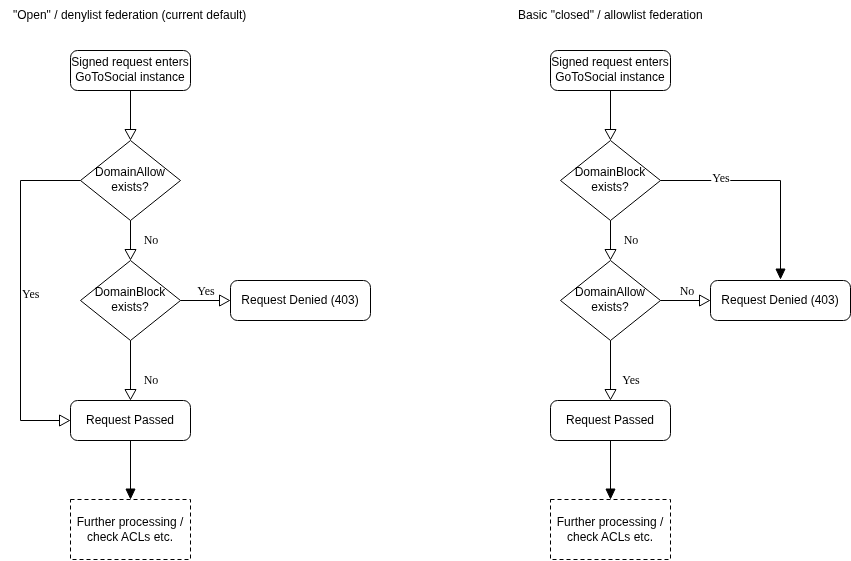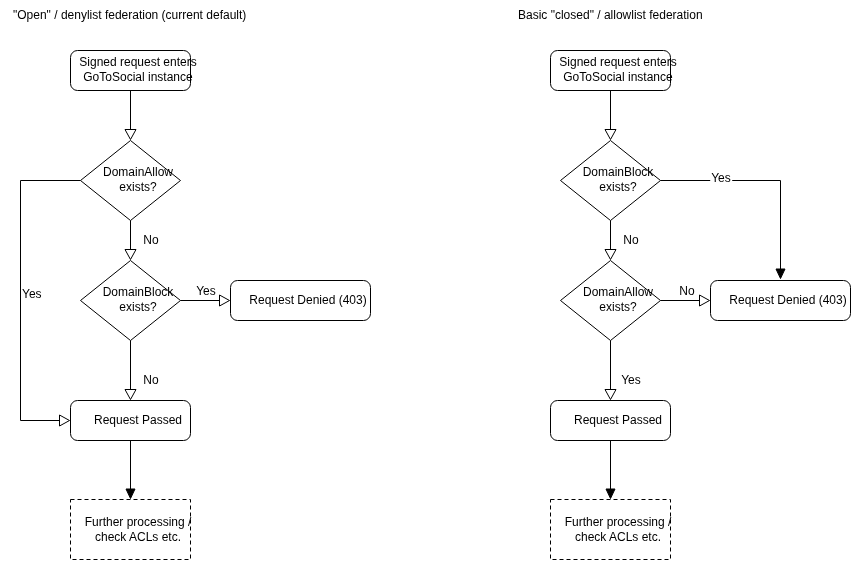--- a/index.html
+++ b/index.html
@@ -29,27 +29,27 @@
   }
   .chart-title {
     white-space: nowrap;
   }
   .node-lbl {
     display: flex;
     align-items: center;
     justify-content: center;
     text-align: center;
     white-space: pre-line;
-    margin-left: 8px;
   }
   .edge-lbl {
     transform: translate(-50%, -50%);
     background: #ffffff;
     padding: 0 1px;
     white-space: nowrap;
+    font-family: Liberation Serif, serif;
   }
   .edge-lbl.left-anchored {
     transform: none;
     background: #ffffff;
     padding: 0 1px;
   }
   .shape {
     fill: #ffffff;
     stroke: #000000;
     stroke-width: 1;

